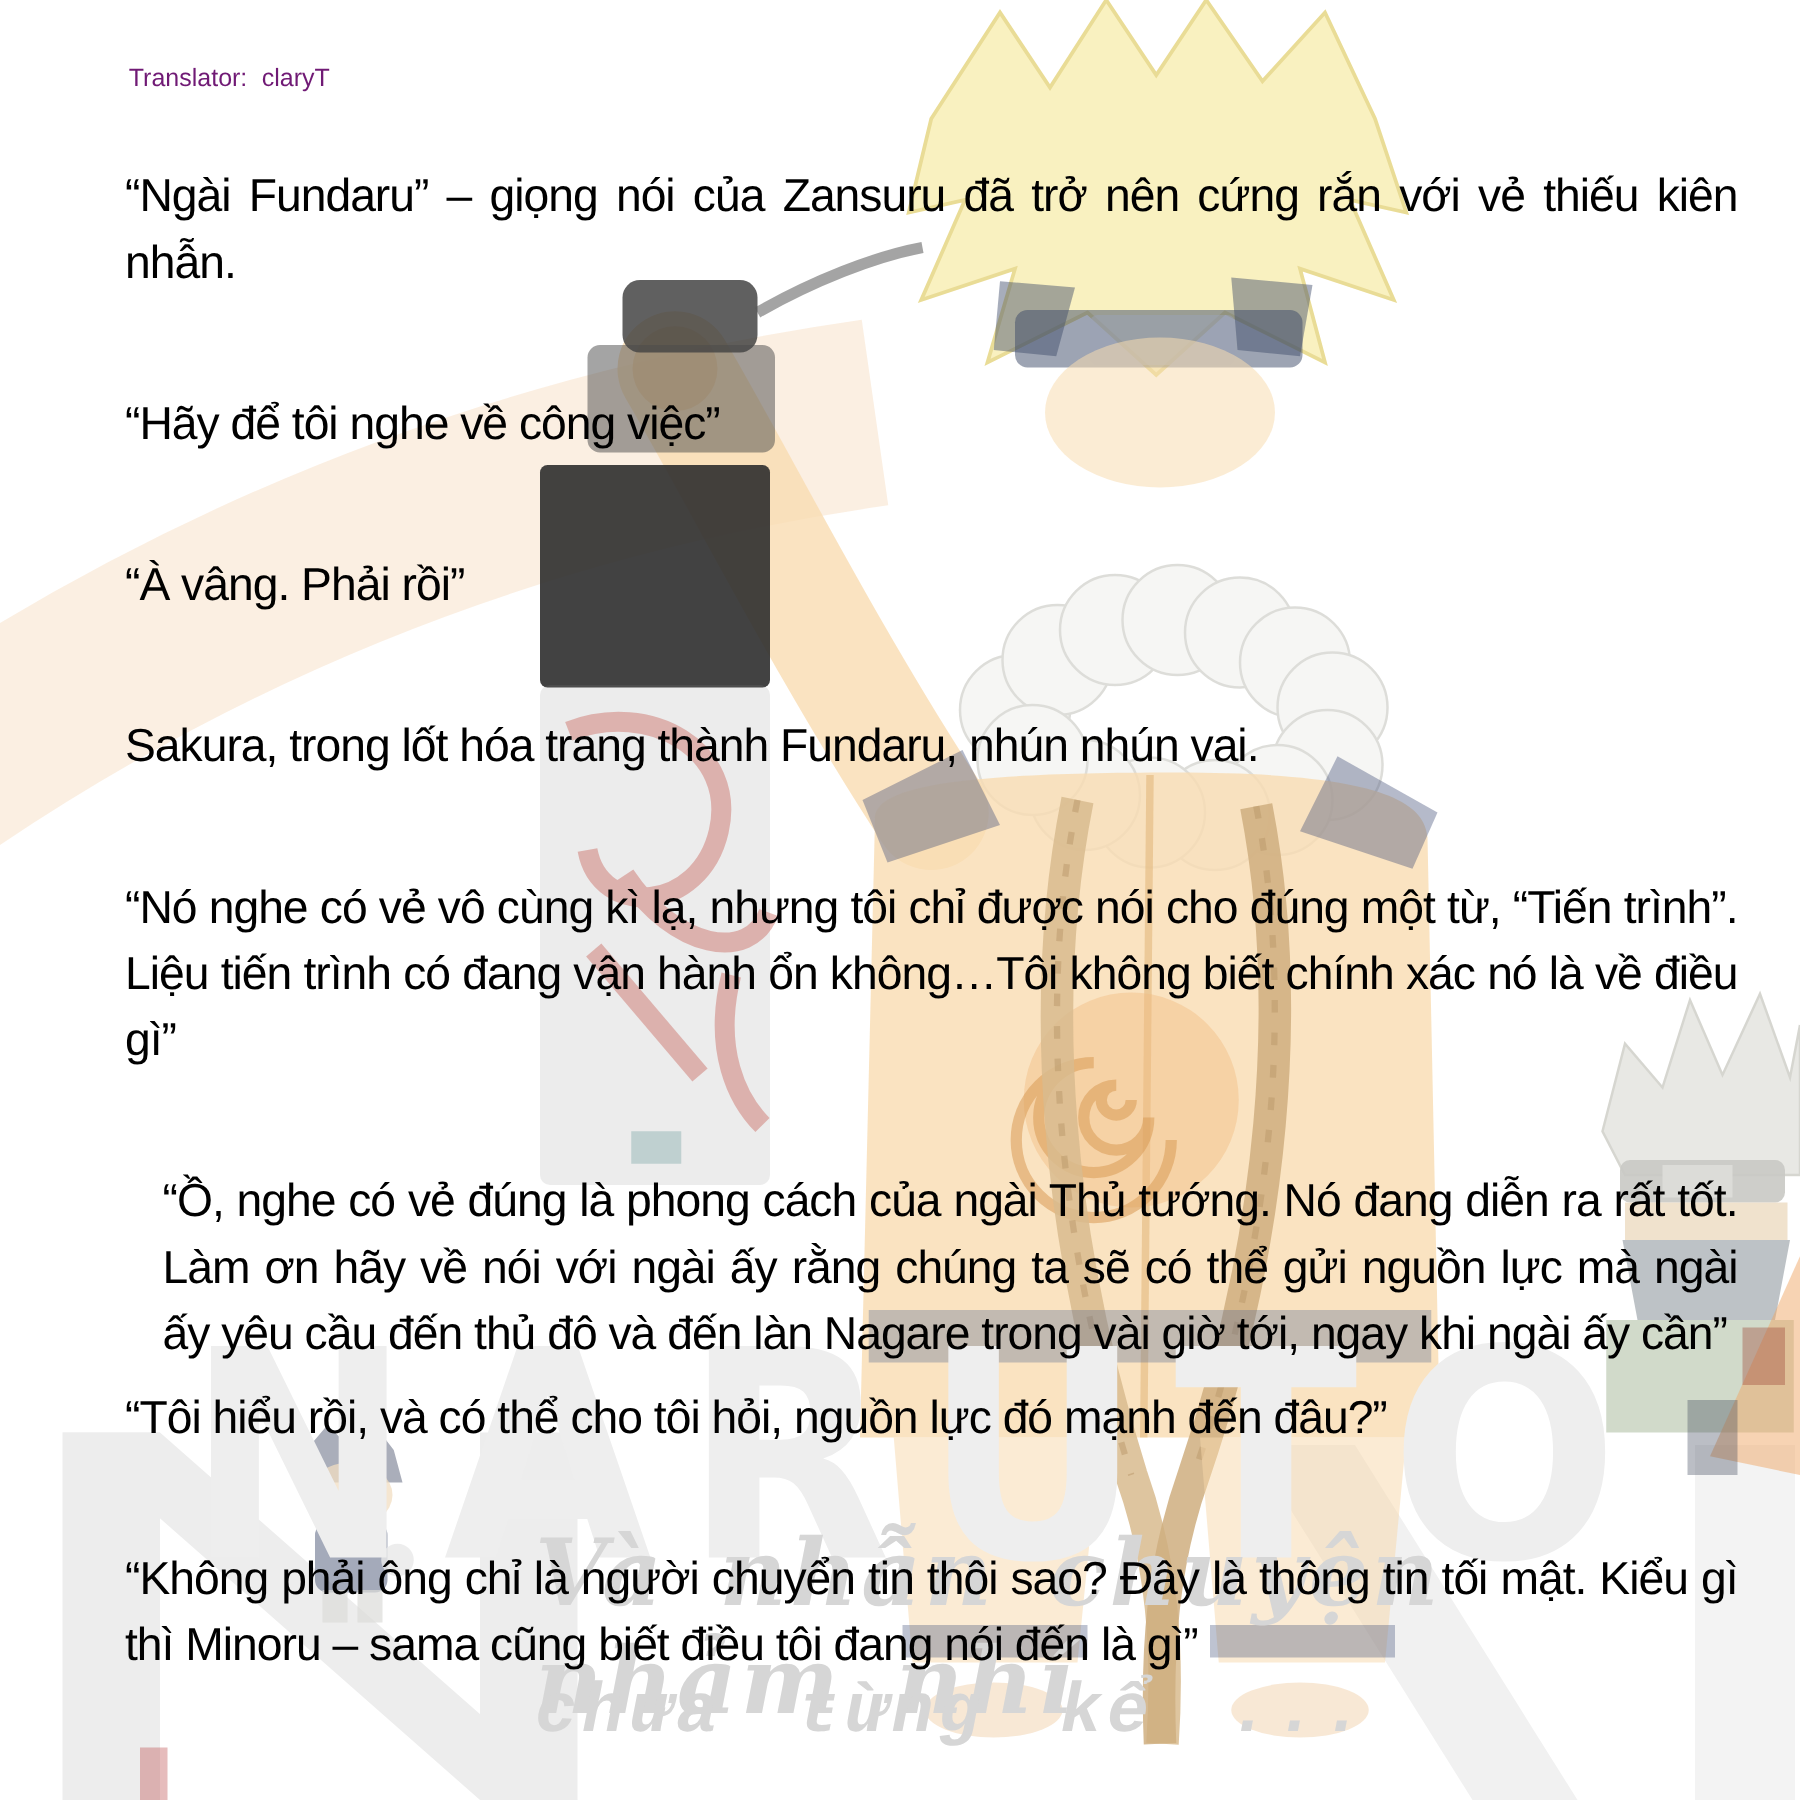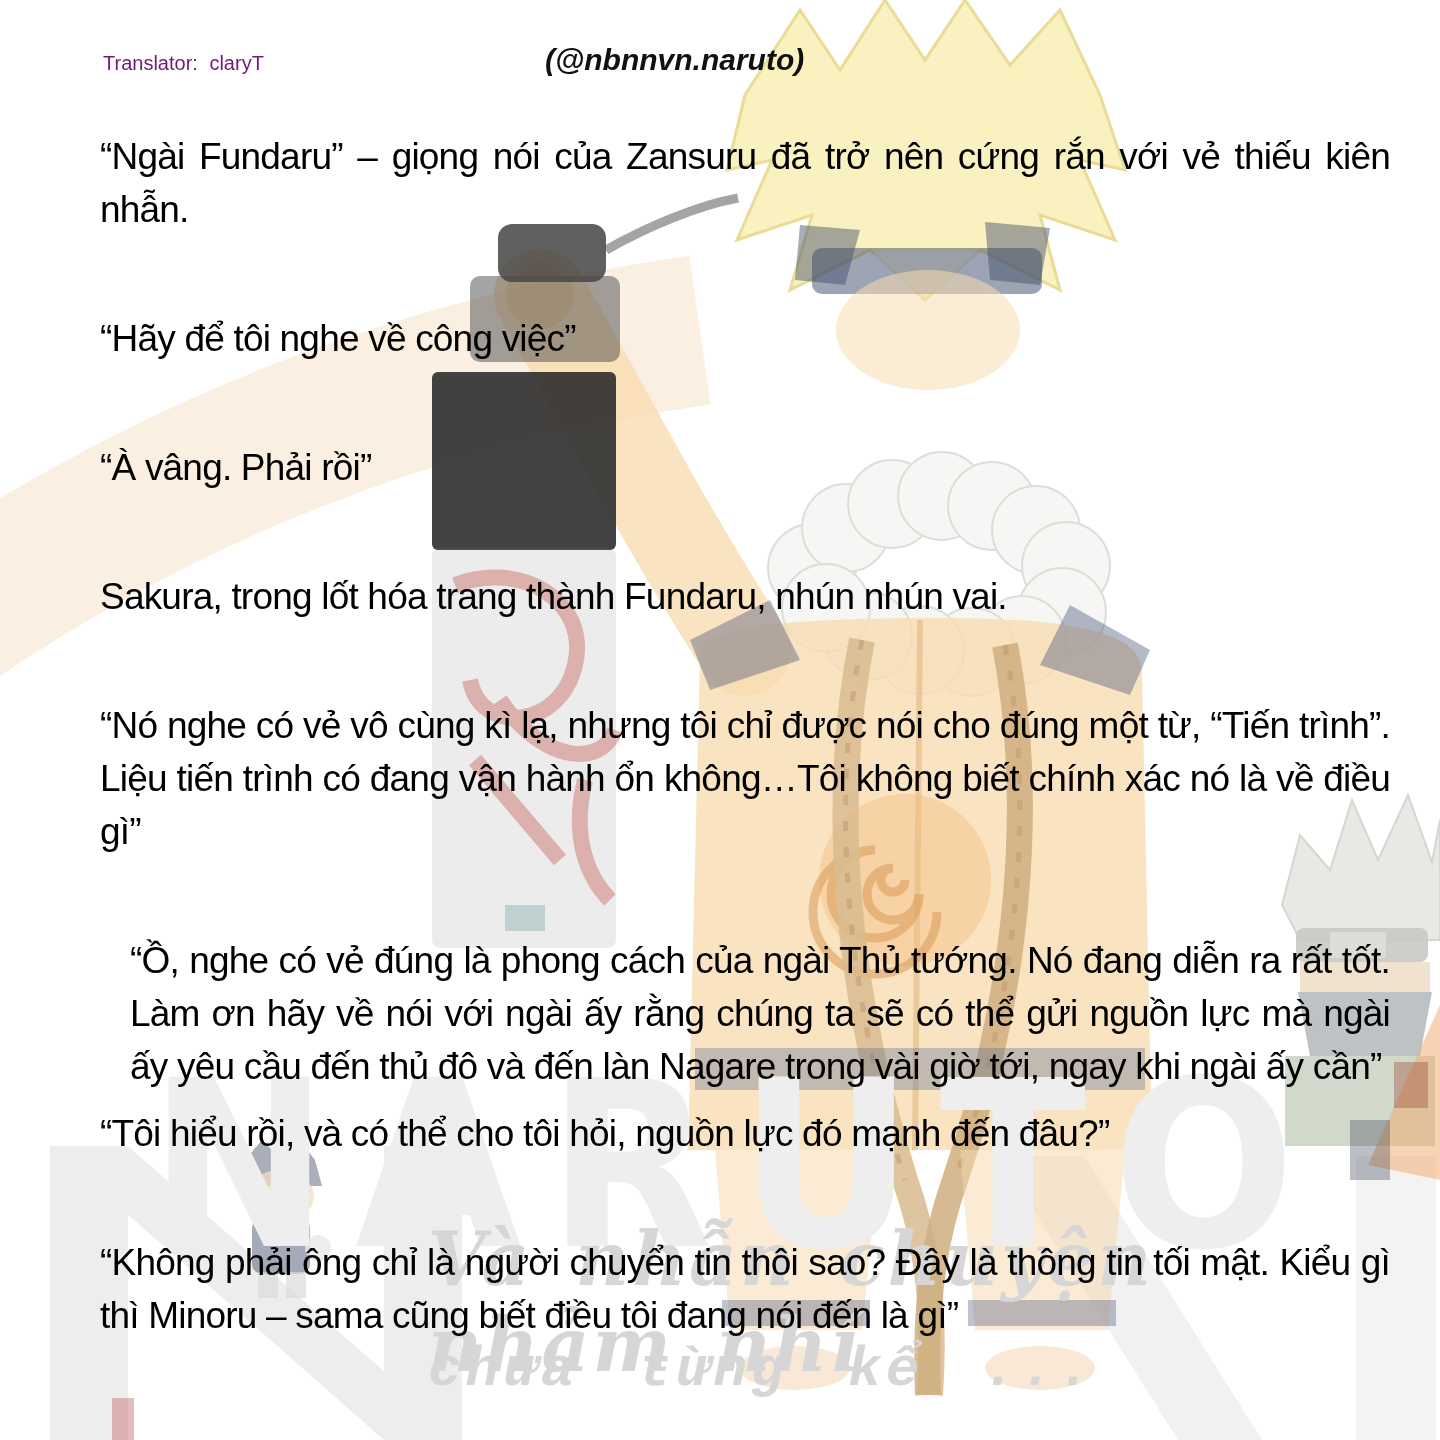--- a/index.html
+++ b/index.html
@@ -144,21 +144,20 @@
     <rect x="112" y="1398" width="22" height="42" fill="#c05858" opacity="0.4"></rect>
   </svg>
 
   <div class="wm-logo">NARUTO</div>
 
   <div class="wm-script wm-line1">Và nhẫn chuyện nhảm nhí</div>
   <div class="wm-script wm-line2">chưa từng kể ...</div>
 
   <div class="translator">Translator: claryT</div>
   <div class="title-block">
-    <div>(@nbnnvn.naruto)</div>
   </div>
 
   <main>
     <p>“Ngài Fundaru” – giọng nói của Zansuru đã trở nên cứng rắn với vẻ thiếu kiên nhẫn.</p>
     <p>“Hãy để tôi nghe về công việc”</p>
     <p>“À vâng. Phải rồi”</p>
     <p>Sakura, trong lốt hóa trang thành Fundaru, nhún nhún vai.</p>
     <p>“Nó nghe có vẻ vô cùng kì lạ, nhưng tôi chỉ được nói cho đúng một từ, “Tiến trình”. Liệu tiến trình có đang vận hành ổn không…Tôi không biết chính xác nó là về điều gì”</p>
     <p class="tight">“Ồ, nghe có vẻ đúng là phong cách của ngài Thủ tướng. Nó đang diễn ra rất tốt. Làm ơn hãy về nói với ngài ấy rằng chúng ta sẽ có thể gửi nguồn lực mà ngài ấy yêu cầu đến thủ đô và đến làn Nagare trong vài giờ tới, ngay khi ngài ấy cần”</p>
     <p>“Tôi hiểu rồi, và có thể cho tôi hỏi, nguồn lực đó mạnh đến đâu?”</p>

